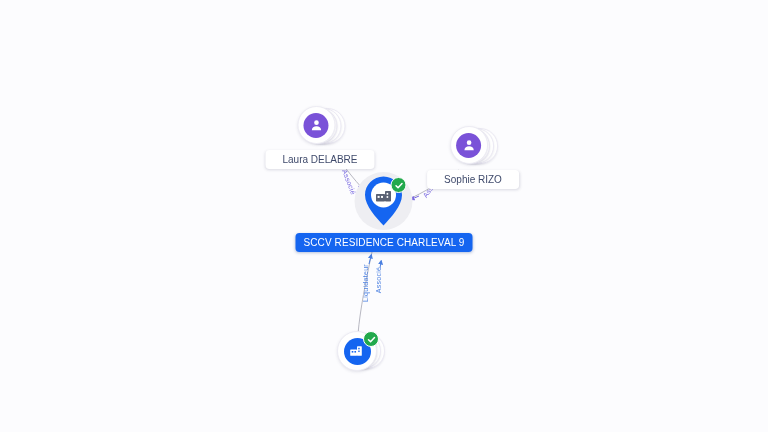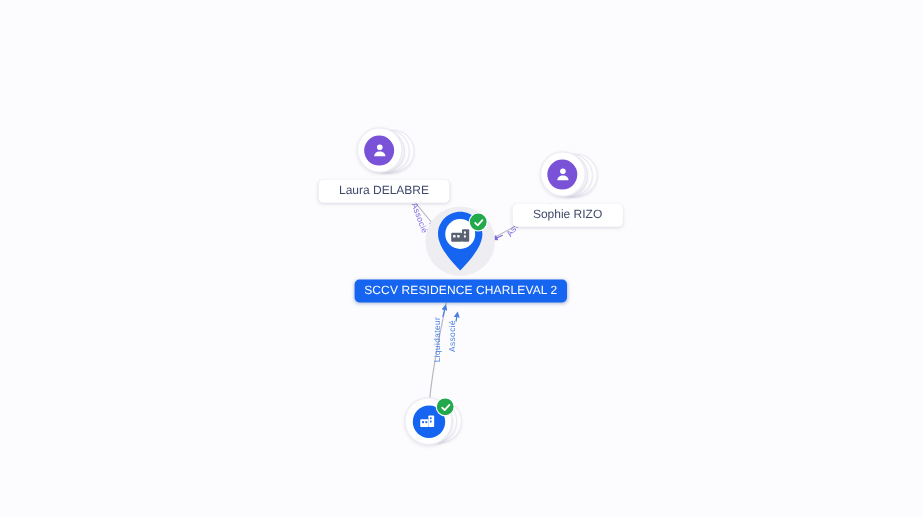--- a/index.html
+++ b/index.html
@@ -254,21 +254,21 @@
           <rect x="10.6" y="4.4" width="1.6" height="1.8" fill="#ffffff"></rect>
           <rect x="10.6" y="7.6" width="1.6" height="1.8" fill="#ffffff"></rect>
         </g>
       </svg>
       <div class="pin-badge">
         <svg width="9" height="9" viewBox="0 0 24 24" fill="none" stroke="#ffffff" stroke-width="4" stroke-linecap="round" stroke-linejoin="round">
           <path d="M4 12.5 L9.5 18 L20 6.5"></path>
         </svg>
       </div>
     </div>
-    <div class="node-label primary">SCCV RESIDENCE CHARLEVAL 2</div>
+    <div class="node-label primary">SCCV RESIDENCE CHARLEVAL 9</div>
   </div>
 
   <div class="node" style="left:360px; top:351px;">
     <div class="co-stack">
       <div class="stack-card c3"></div>
       <div class="stack-card c2"></div>
       <div class="stack-card c1"></div>
       <div class="co-disc">
         <div class="co-inner">
           <svg width="16" height="16" viewBox="0 0 20 20" fill="#ffffff">

